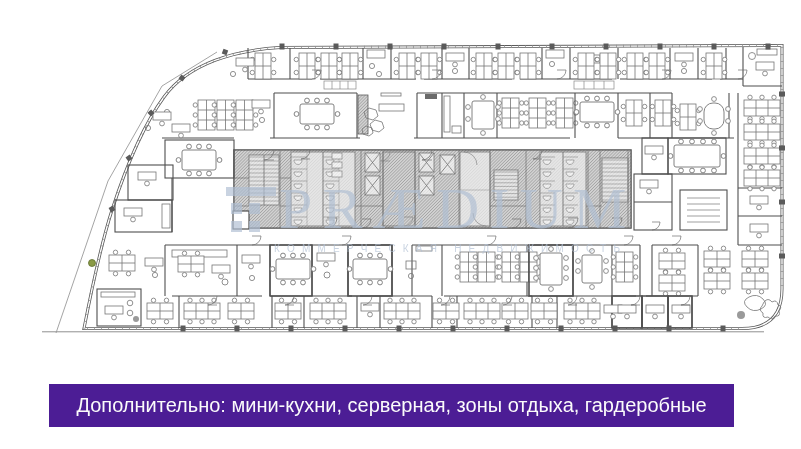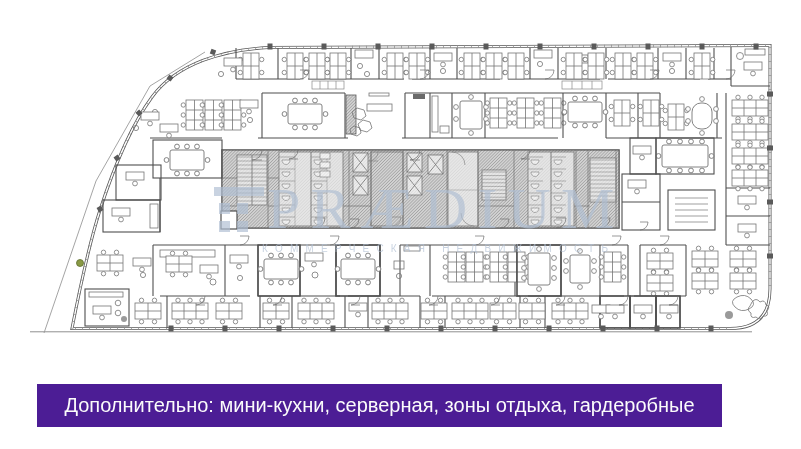--- a/index.html
+++ b/index.html
@@ -1,19 +1,19 @@
 <!DOCTYPE html>
 <html><head><meta charset="utf-8"><style>
 html,body{margin:0;padding:0;background:#ffffff;}
 body{width:801px;height:449px;overflow:hidden;font-family:"Liberation Sans",sans-serif;}
 svg{display:block;}
 .banner{position:absolute;left:37px;top:384px;width:685px;height:43px;background:#4c1d95;
 display:flex;align-items:center;justify-content:center;}
 .banner span{color:#fbfbfb;font-size:20px;letter-spacing:0px;}
-.wrap{position:relative;width:741px;height:449px;}
+.wrap{position:relative;width:741px;height:449px;margin-left:12px;}
 </style></head><body>
 <div class="wrap">
 
 <svg width="801" height="449" viewBox="0 0 801 449" xmlns="http://www.w3.org/2000/svg">
 <defs>
 <pattern id="hatch" width="2.2" height="2.2" patternUnits="userSpaceOnUse" patternTransform="rotate(45)">
   <rect width="2.2" height="2.2" fill="#d2d2d2"></rect>
   <line x1="0" y1="0" x2="0" y2="2.2" stroke="#828282" stroke-width="0.85"></line>
 </pattern>
 <g id="benchV" stroke="#757575" stroke-width="0.8" fill="#ffffff">

